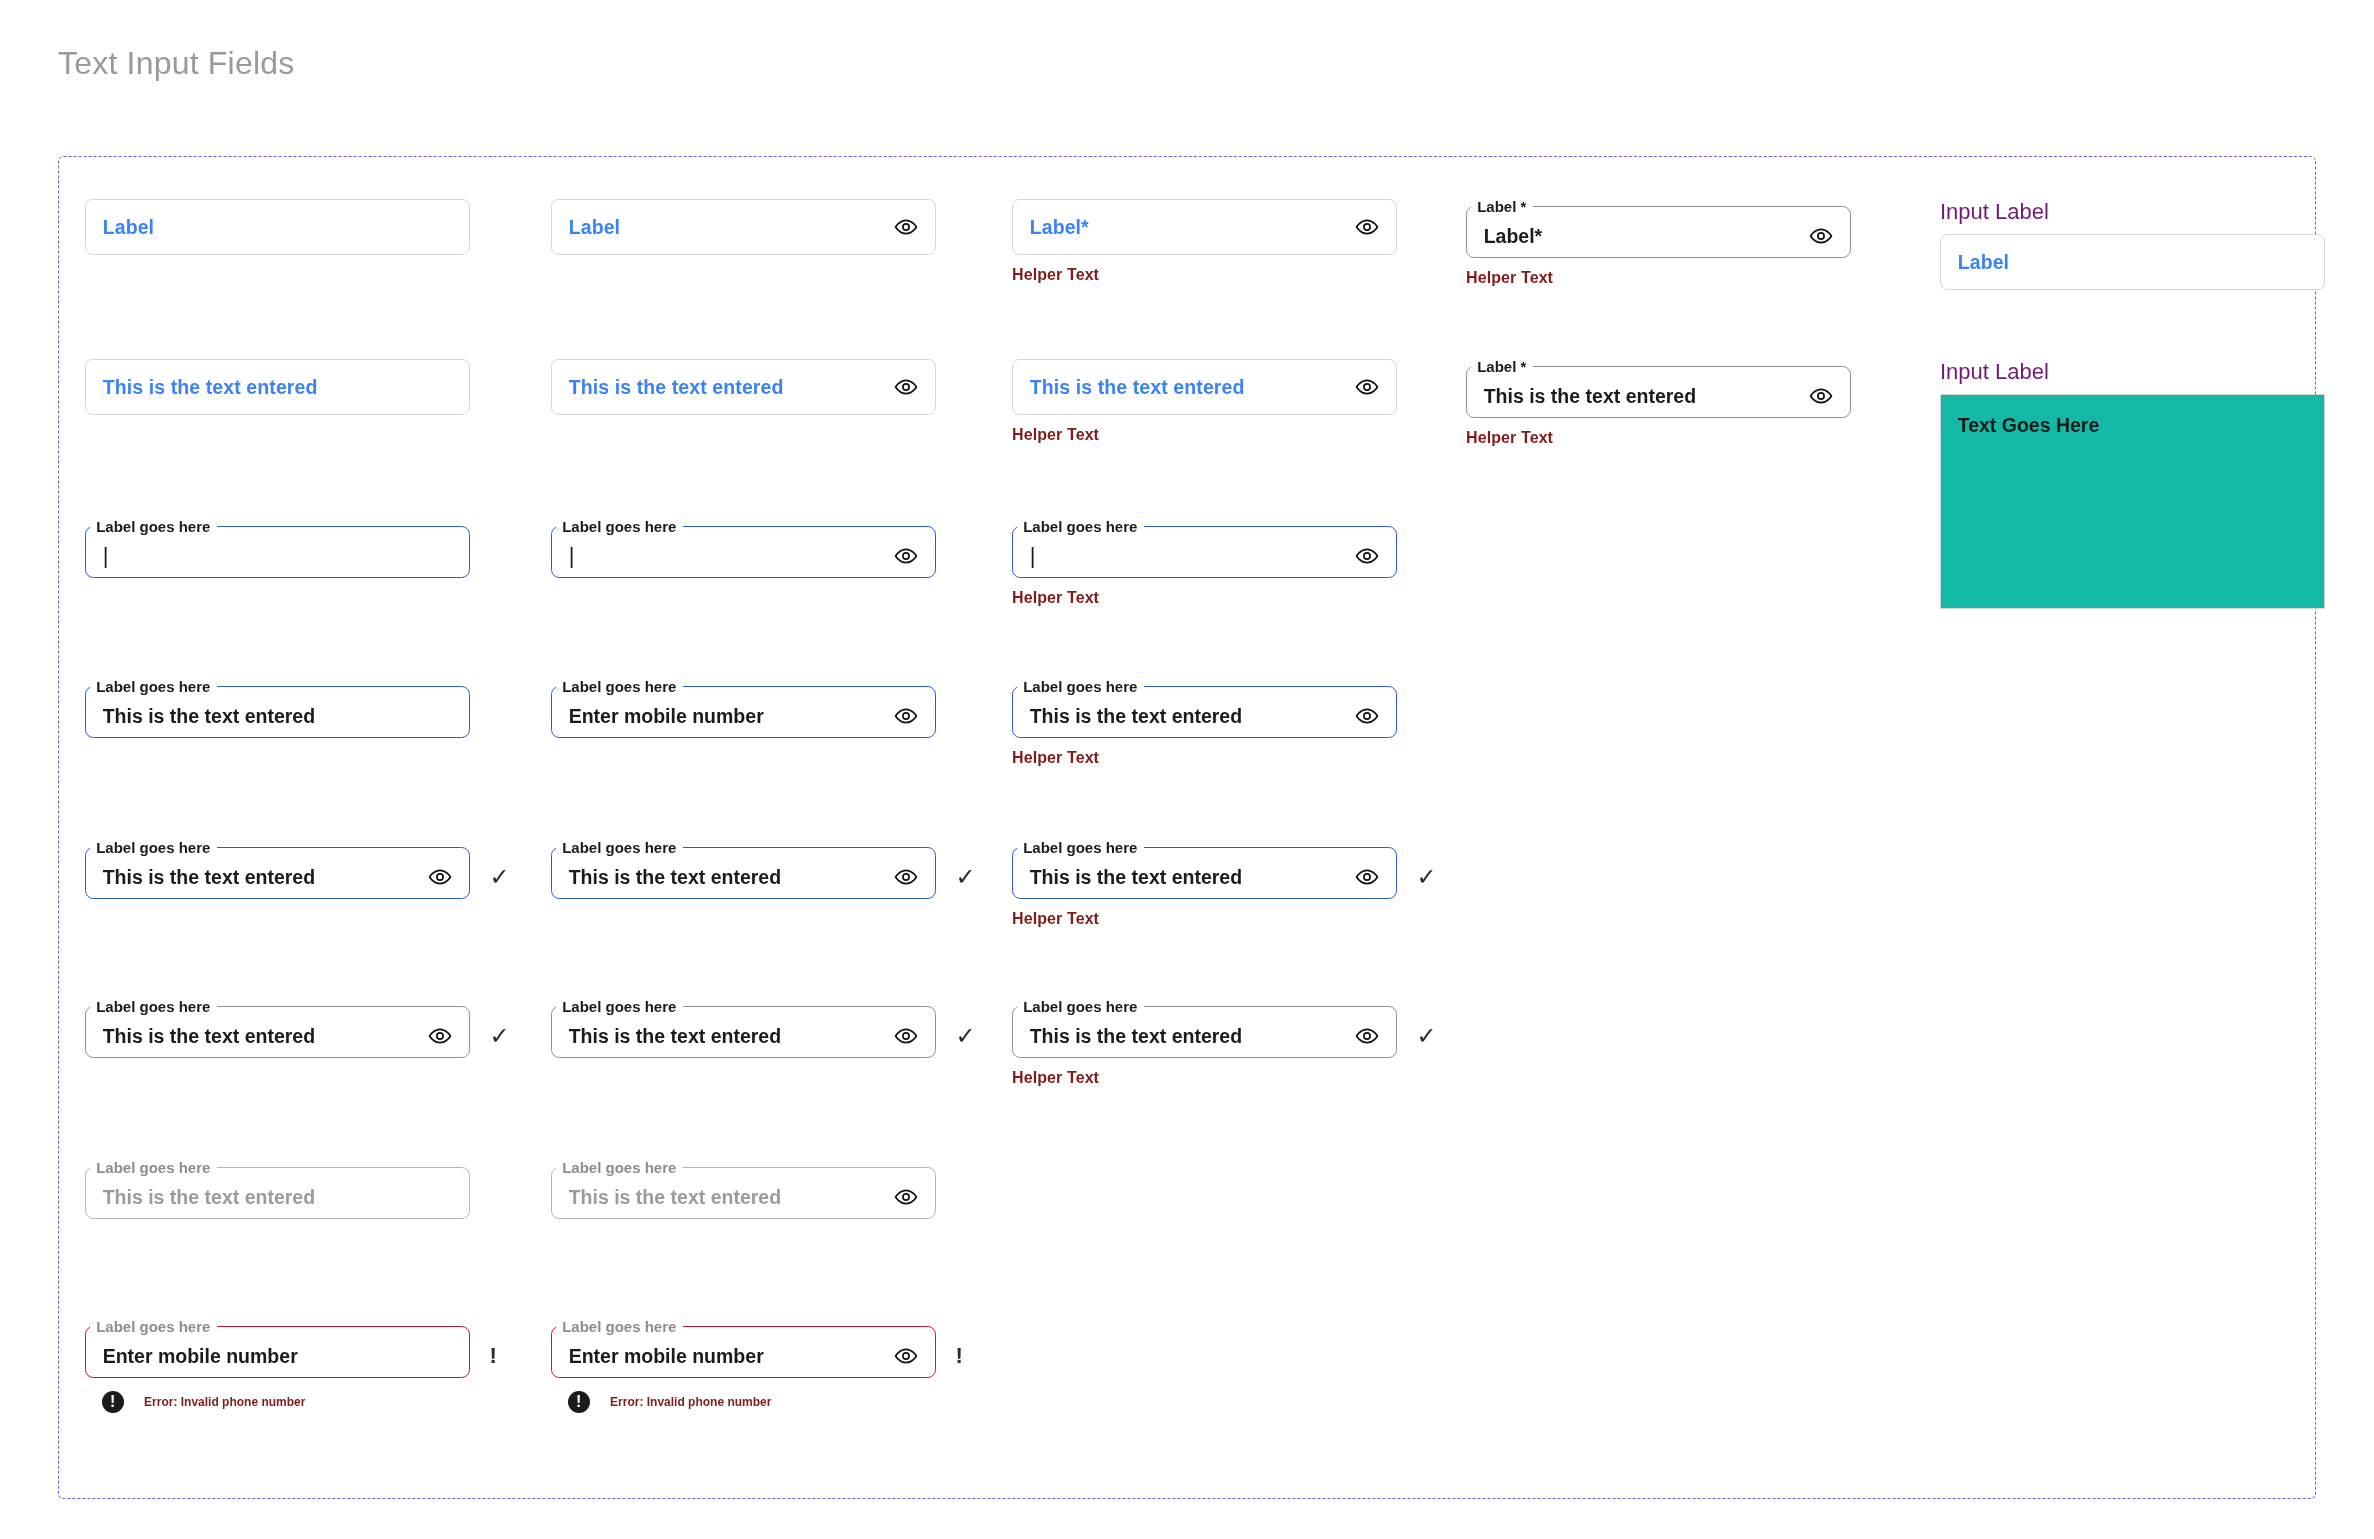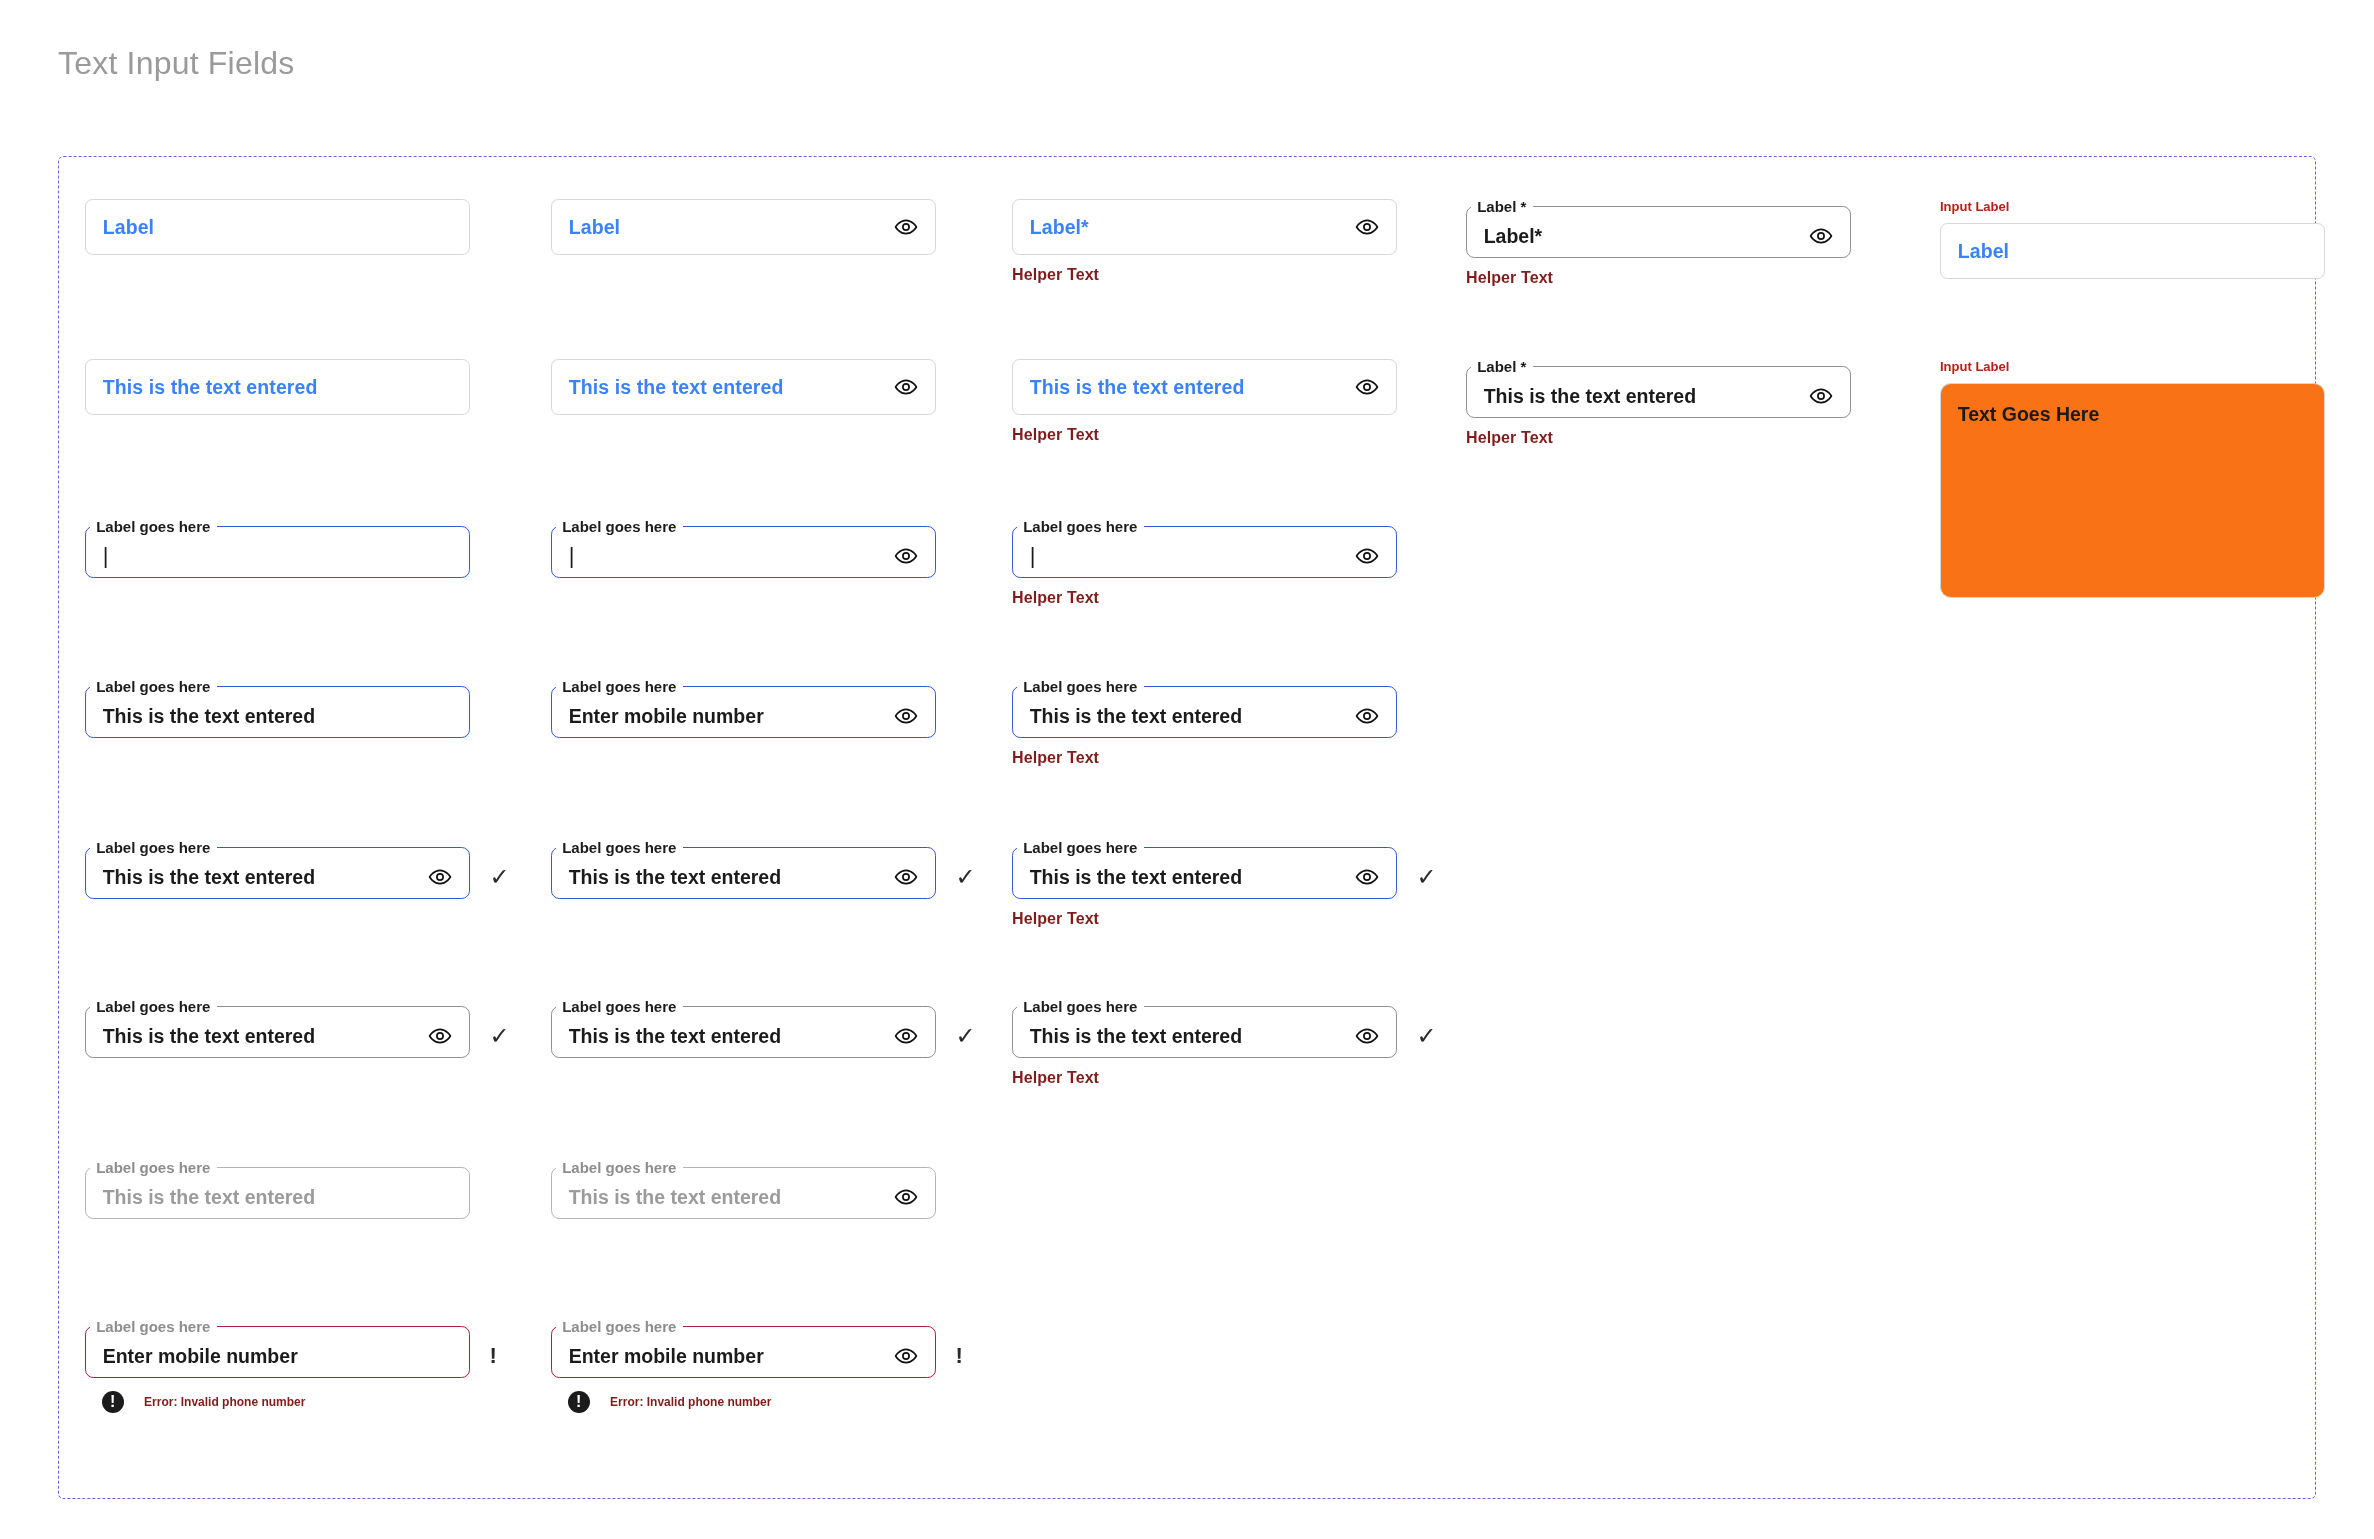--- a/index.html
+++ b/index.html
@@ -145,31 +145,31 @@
     transform: translateY(-50%);
     font-size: 24px;
     color: #2a2a2a;
     line-height: 1;
   }
   .adorn.check { font-weight: 400; }
   .adorn.bang  { font-weight: 700; font-size: 22px; }
 
   
   .stack-label {
-    font-size: 13px;
-    font-weight: 700;
-    color: #b91c1c;
+    font-size: 22px;
+    font-weight: 400;
+    color: #701a75;
     margin-bottom: 9.3px;
   }
   .box-area {
     width: 100%;
     height: 215px;
     border: 1.9px solid #d6d6d6;
-    border-radius: 11px;
-    background: #f97316;
+    border-radius: 0;
+    background: #14b8a6;
     padding: 18.6px 16.7px;
   }
   .box-area .value {
     font-size: 19.5px;
     font-weight: 700;
     color: #1b1b1b;
   }
 </style>
 </head>
 <body>

